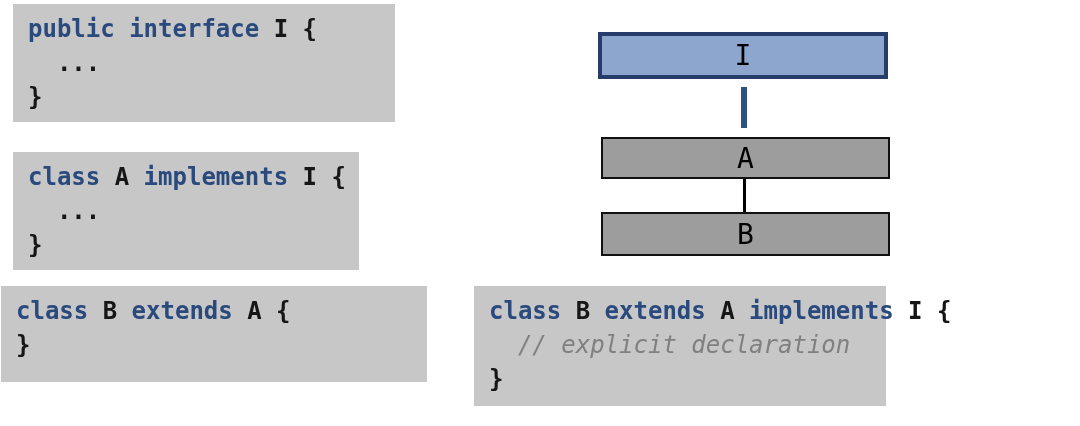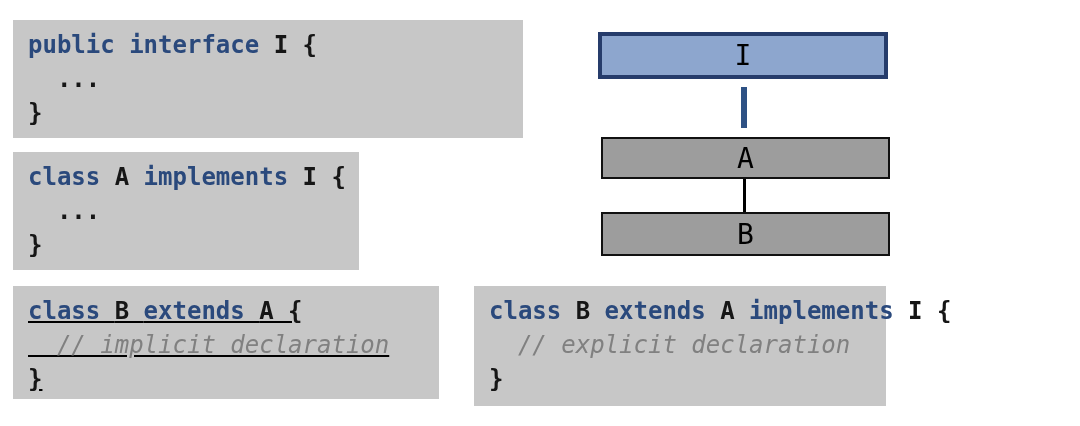--- a/index.html
+++ b/index.html
@@ -24,23 +24,23 @@
     font-size: 24px;
     line-height: 34px;
     white-space: pre;
     margin: 0;
   }
   .code-line { height: 34px; }
   .tok-keyword { color: var(--keyword, #2a497c); font-weight: bold; }
   .tok-plain   { color: var(--plain, #161616); font-weight: bold; }
   .tok-comment { color: var(--comment, #808080); font-style: italic; }
 
-  #code-interface-i   { left: 13px;  top: 20px;  width: 510px; height: 118px; }
+  #code-interface-i   { left: 13px;  top: 4px;  width: 382px; height: 118px; }
   #code-class-a       { left: 13px;  top: 152px; width: 346px; height: 118px; }
-  #code-class-b-impl  { left: 13px;  top: 286px; width: 426px; height: 113px; text-decoration: underline; }
+  #code-class-b-impl  { left: 1px;  top: 286px; width: 426px; height: 96px; }
   #code-class-b-expl  { left: 474px; top: 286px; width: 412px; height: 120px; }
 
   
   .node {
     position: absolute;
     box-sizing: border-box;
     display: flex;
     align-items: center;
     justify-content: center;
     font-size: 28px;
@@ -73,21 +73,21 @@
 </style>
 </head>
 <body>
 
 <div class="canvas">
 
   <pre id="code-interface-i" class="code-box"><div class="code-line"><span class="tok-keyword">public interface </span><span class="tok-plain">I {</span></div><div class="code-line"><span class="tok-plain">  ...</span></div><div class="code-line"><span class="tok-plain">}</span></div></pre>
 
   <pre id="code-class-a" class="code-box"><div class="code-line"><span class="tok-keyword">class </span><span class="tok-plain">A </span><span class="tok-keyword">implements </span><span class="tok-plain">I {</span></div><div class="code-line"><span class="tok-plain">  ...</span></div><div class="code-line"><span class="tok-plain">}</span></div></pre>
 
-  <pre id="code-class-b-impl" class="code-box"><div class="code-line"><span class="tok-keyword">class </span><span class="tok-plain">B </span><span class="tok-keyword">extends </span><span class="tok-plain">A {</span></div><div class="code-line"><span class="tok-comment">  // implicit declaration</span></div><div class="code-line"><span class="tok-plain">}</span></div></pre>
+  <pre id="code-class-b-impl" class="code-box"><div class="code-line"><span class="tok-keyword">class </span><span class="tok-plain">B </span><span class="tok-keyword">extends </span><span class="tok-plain">A {</span></div><div class="code-line"><span class="tok-plain">}</span></div></pre>
 
   <pre id="code-class-b-expl" class="code-box"><div class="code-line"><span class="tok-keyword">class </span><span class="tok-plain">B </span><span class="tok-keyword">extends </span><span class="tok-plain">A </span><span class="tok-keyword">implements </span><span class="tok-plain">I {</span></div><div class="code-line"><span class="tok-comment">  // explicit declaration</span></div><div class="code-line"><span class="tok-plain">}</span></div></pre>
 
   <div class="diagram">
     <div class="node node-interface">
       <span>I</span>
     </div>
 
     <div class="connector connector-implements"></div>
 

